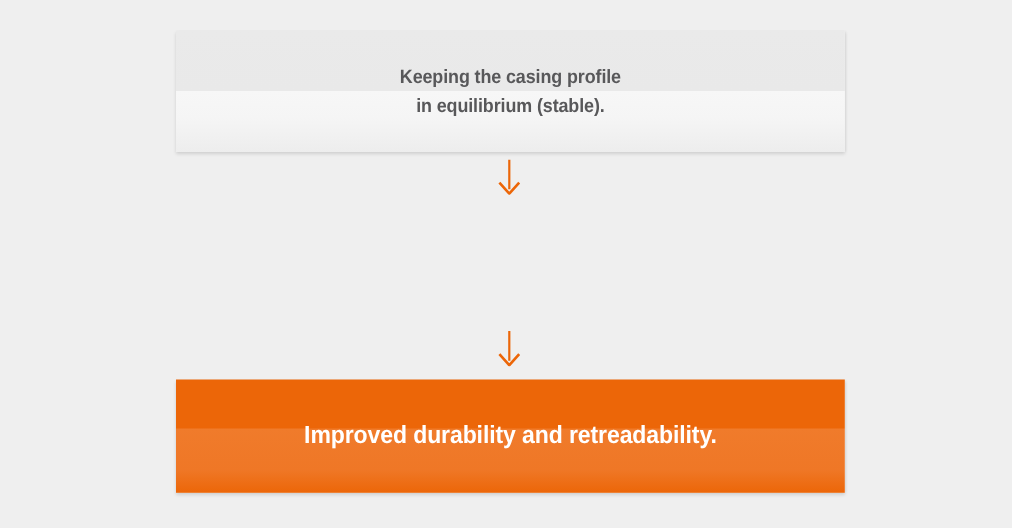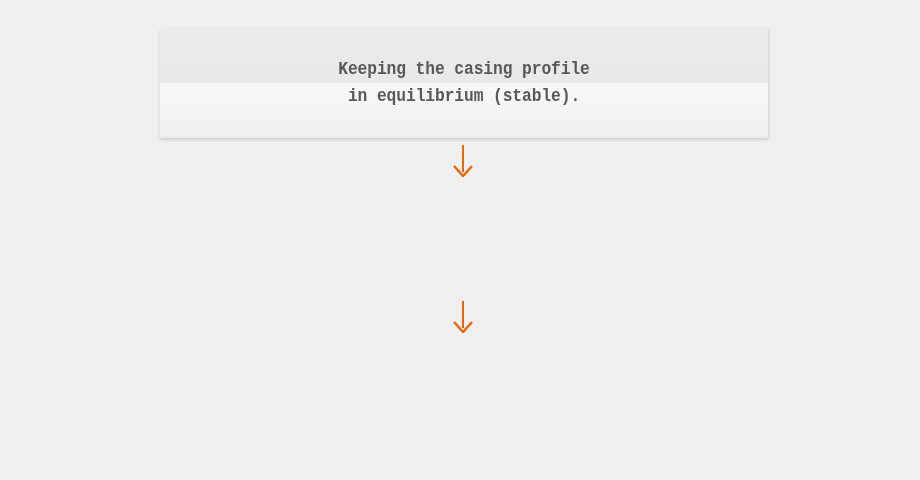--- a/index.html
+++ b/index.html
@@ -46,21 +46,20 @@
   
   .grey-box {
     background:
       linear-gradient(to bottom,
         #eaeaea 0%,
         #e9e9e9 49.5%,
         #f7f7f7 50%,
         #f5f5f5 72%,
         #ededed 100%);
     box-shadow: 0 2px 3px rgba(0,0,0,0.13), 1px 0 2px rgba(0,0,0,0.05);
-    font-family: Liberation Mono, monospace;
   }
   .grey-box .box-text {
     color: #58585a;
     font-size: 17.5px;
     font-weight: bold;
     font-stretch: condensed;
     transform: scaleX(0.93);
   }
 
   #box-keeping-casing-profile {
@@ -124,14 +123,19 @@
   </div>
 
 
   <div class="flow-arrow" id="arrow-2">
     <svg width="28" height="32" viewBox="0 0 28 32" aria-hidden="true">
       <line x1="14" y1="0" x2="14" y2="27" stroke="#ec6608" stroke-width="2"></line>
       <polyline points="5,21 14,31 23,21" fill="none" stroke="#ec6608" stroke-width="2.4" stroke-linecap="butt" stroke-linejoin="miter"></polyline>
     </svg>
   </div>
 
+  <div class="flow-box" id="box-improved-durability">
+    <div class="box-text">
+      <span>Improved durability and retreadability.</span>
+    </div>
+  </div>
 
 </div>
 
 </body></html>

